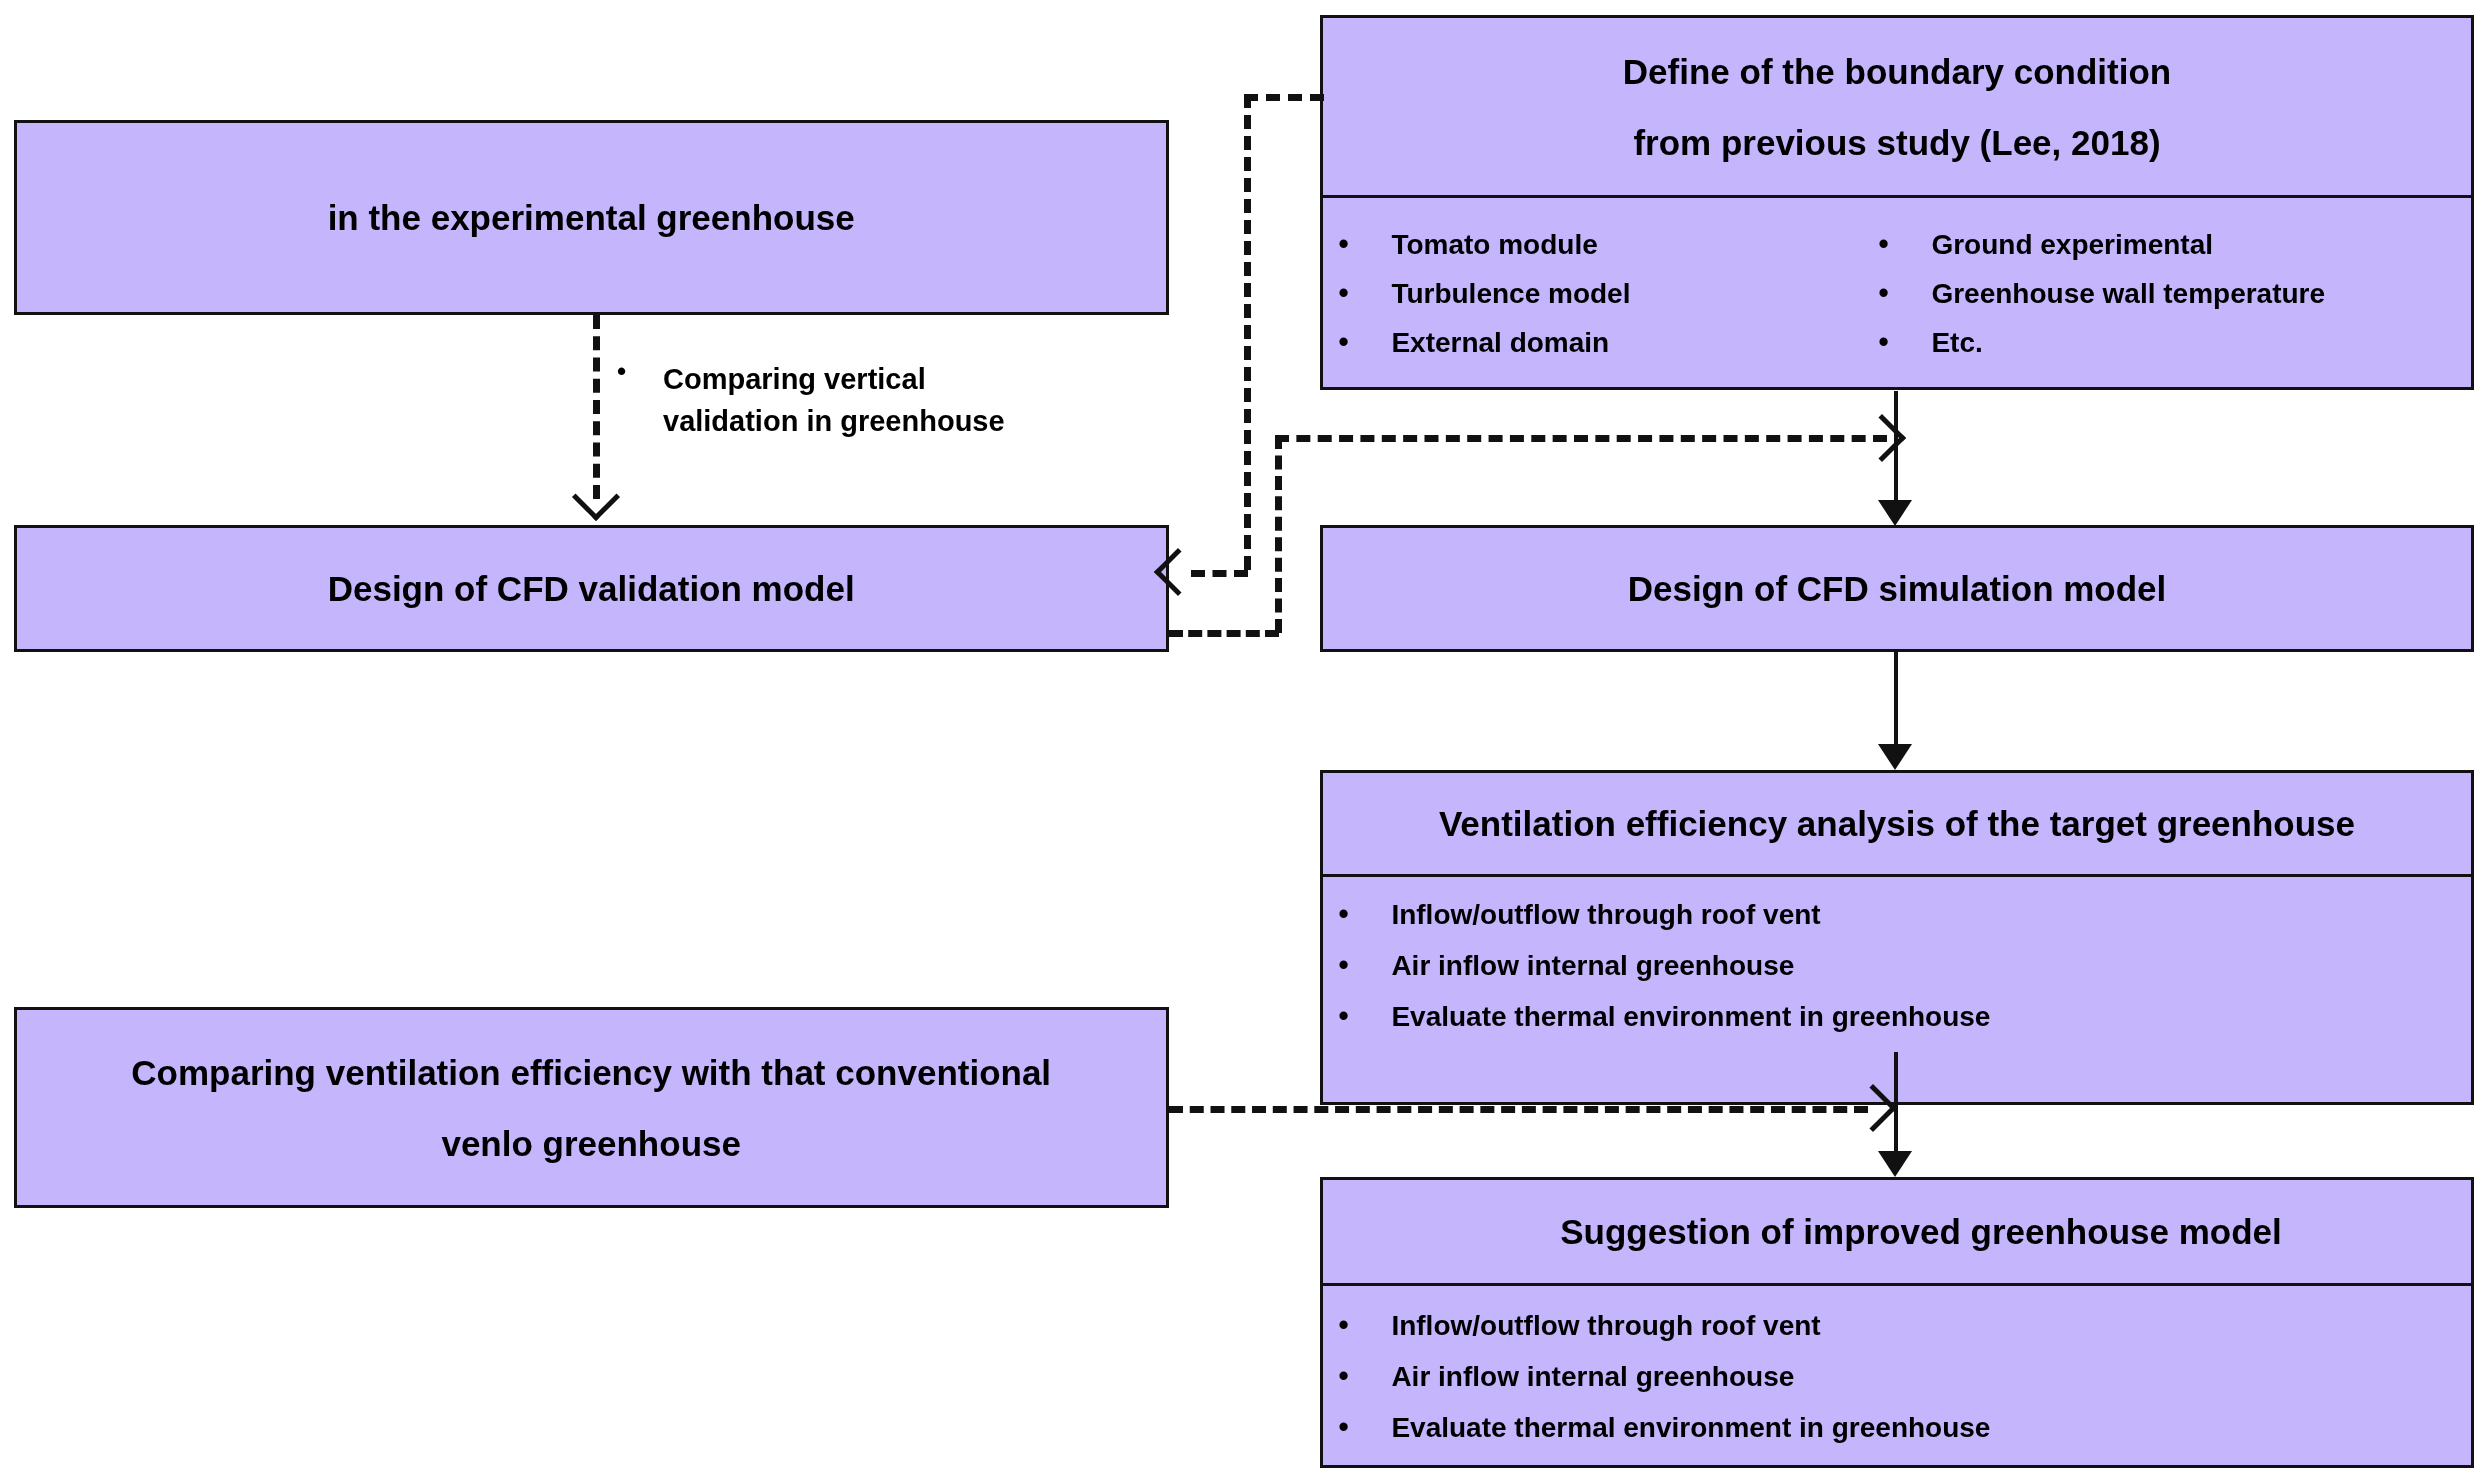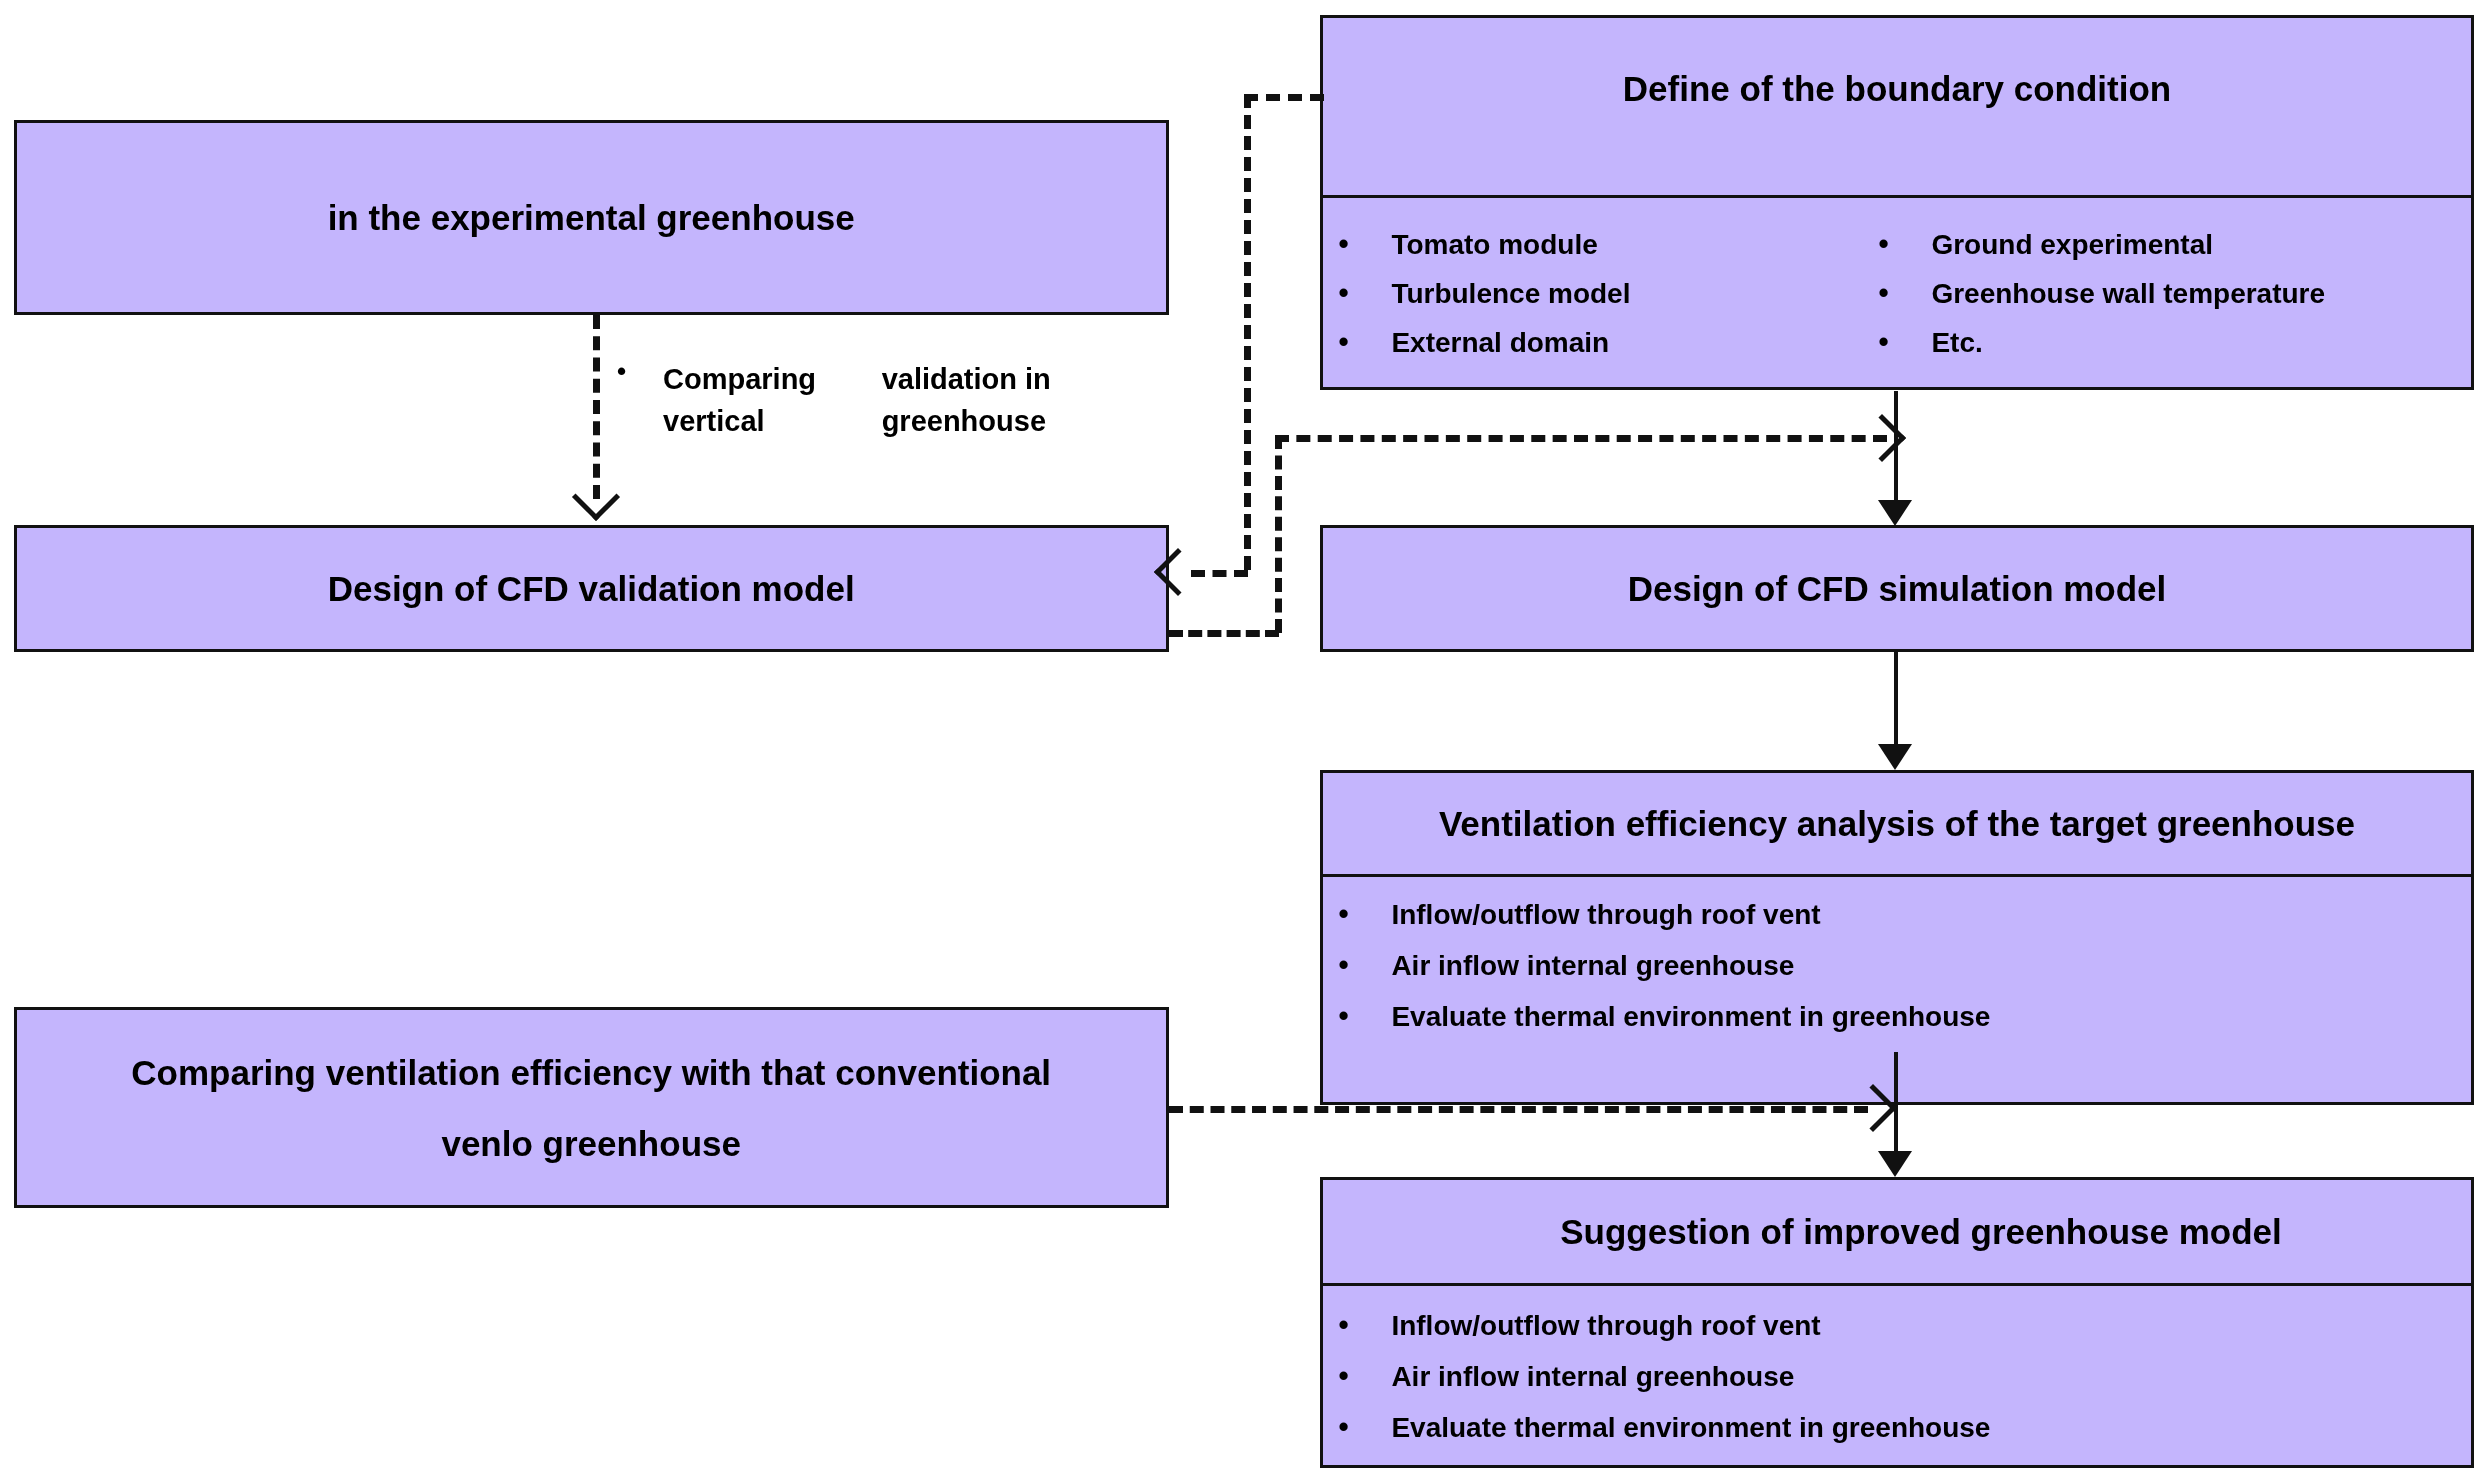--- a/index.html
+++ b/index.html
@@ -72,21 +72,21 @@
     align-items:flex-start;
     font-weight:bold;
   }
   .note .dot{
     flex:0 0 46px;
     font-size:26px;
     line-height:1.05;
   }
   .note .txt{
     display:flex;
-    flex-direction:row;
+    flex-direction:column;
     text-align:left;
     line-height:1.45;
   }
 
   
   .vline-solid{position:absolute;width:0;border-left:4.3px solid #111111;}
   .vline-dash{position:absolute;width:0;border-left:7.7px dashed #111111;}
   .hline-dash{position:absolute;height:0;border-top:7.7px dashed #111111;}
 
   .arrow-down{
@@ -123,20 +123,21 @@
 
 <div id="canvas">
 
   <div class="box box-title" style="left:13.7px; top:120px; width:1155px; height:195px; font-size:35px; line-height:1.0;">
     <span class="line">in the experimental greenhouse</span>
   </div>
 
   <div class="box" style="left:1320px; top:15.4px; width:1154px; height:375px;">
     <div class="box-title" style="position:absolute; left:0; top:0; width:100%; height:177px; font-size:35px; line-height:1.0;">
       <span class="line" style="margin-bottom:36px;">Define of the boundary condition</span>
+      <span class="line">from previous study (Lee, 2018)</span>
     </div>
     <div class="divider" style="top:177px;"></div>
     <div class="bullets" style="top:183px; height:185px; padding-left:15.4px; font-size:28px;">
       <div class="bullet-col" style="width:540px; gap:17px;">
         <div class="bullet">
           <span class="dot">•</span>
           <span class="txt">Tomato module</span>
         </div>
         <div class="bullet">
           <span class="dot">•</span>

